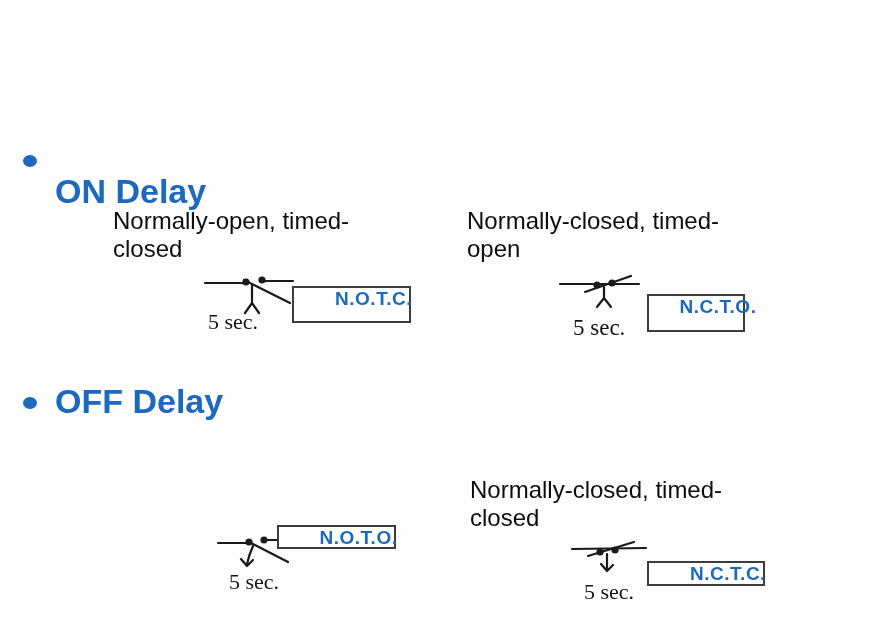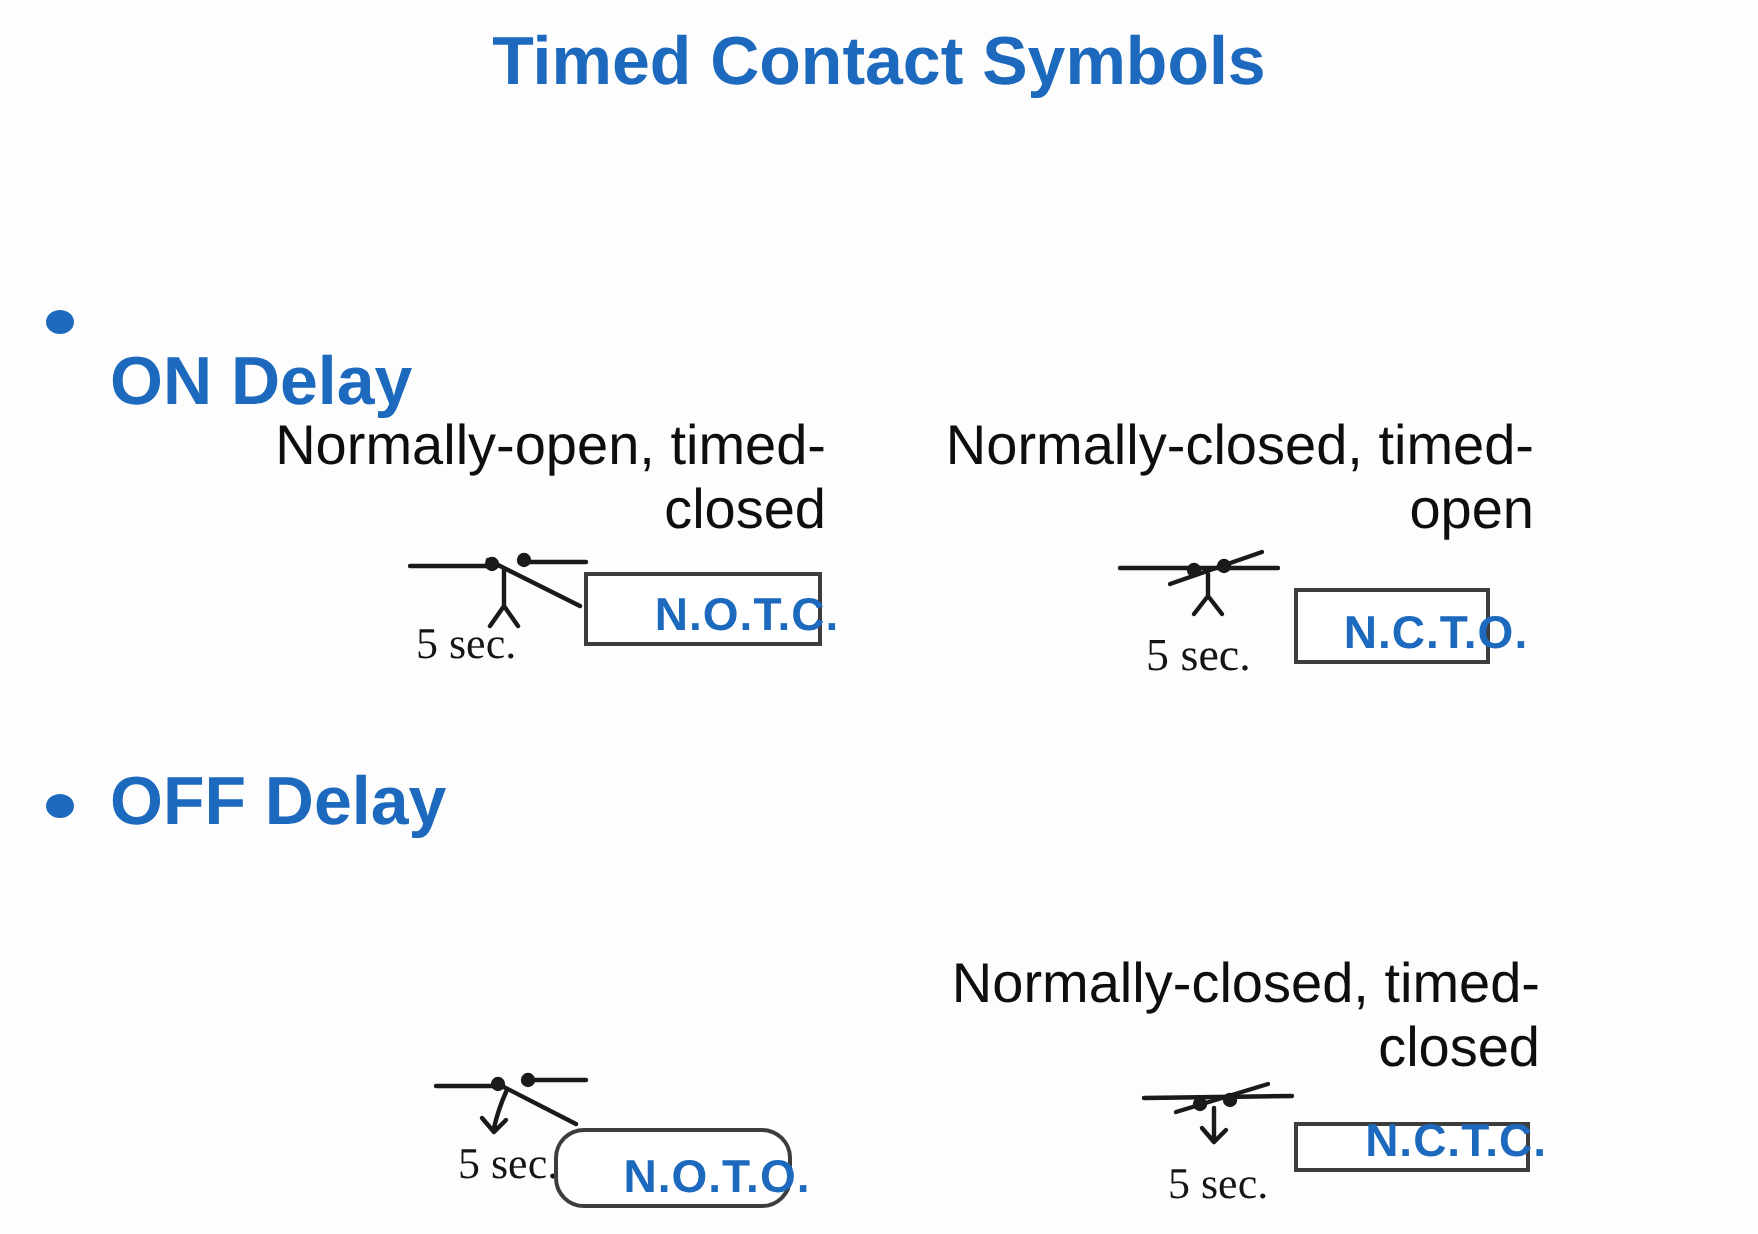--- a/index.html
+++ b/index.html
@@ -40,22 +40,22 @@
     left: 23px;
     width: 14px; height: 12px;
     border-radius: 50%;
     background: var(--accent);
   }
   .bullet.on  { top: 155px; }
   .bullet.off { top: 397px; }
   .caption {
     position: absolute;
     width: 300px;
-    text-align: right;
-    font-size: 28px;
+    text-align: left;
+    font-size: 24px;
     color: var(--caption);
   }
   .cap-notc { left: 113px; top: 207px; }
   .cap-ncto { left: 467px; top: 207px; }
   .cap-noto { left: 113px; top: 475px; }
   .cap-nctc { left: 470px; top: 476px; }
   .sym { position: absolute; }
   .sym line, .sym path {
     stroke: var(--ink);
     stroke-width: 2.2;
@@ -76,39 +76,38 @@
   }
   .time-notc { left: 193px; top: 309px; }
   .time-ncto { left: 558px; top: 315px; font-size: 23px; }
   .time-noto { left: 214px; top: 569px; }
   .time-nctc { left: 569px; top: 579px; }
   .abbr-box {
     position: absolute;
     background: #fff;
     border: 2px solid var(--box_border);
     display: flex;
-    align-items: flex-end;
+    align-items: flex-start;
     justify-content: center;
-    font-size: 23px;
+    font-size: 19px;
     font-weight: bold;
     color: var(--accent);
     letter-spacing: 0.5px;
     padding-left: 44px;
   }
   .box-notc { left: 292px; top: 286px; width: 119px; height: 37px; }
   .box-ncto { left: 647px; top: 294px; width: 98px; height: 38px; }
-  .box-noto { left: 277px; top: 564px; width: 119px; height: 40px; border-radius: 15px; }
+  .box-noto { left: 277px; top: 525px; width: 119px; height: 24px; }
   .box-nctc { left: 647px; top: 561px; width: 118px; height: 25px; }
 </style>
 </head>
 <body>
 
 <div class="slide">
 
-  <div class="title">Timed Contact Symbols</div>
 
   <span class="bullet on"></span>
   <div class="heading on">ON Delay</div>
 
   <div class="caption cap-notc">Normally-open, timed-closed</div>
   <div class="caption cap-ncto">Normally-closed, timed-open</div>
 
   <svg class="sym svg-notc" width="100" height="50" viewBox="0 0 100 50">
     <line x1="5" y1="13" x2="44" y2="13"></line>
     <line x1="65" y1="11" x2="93" y2="11"></line>

